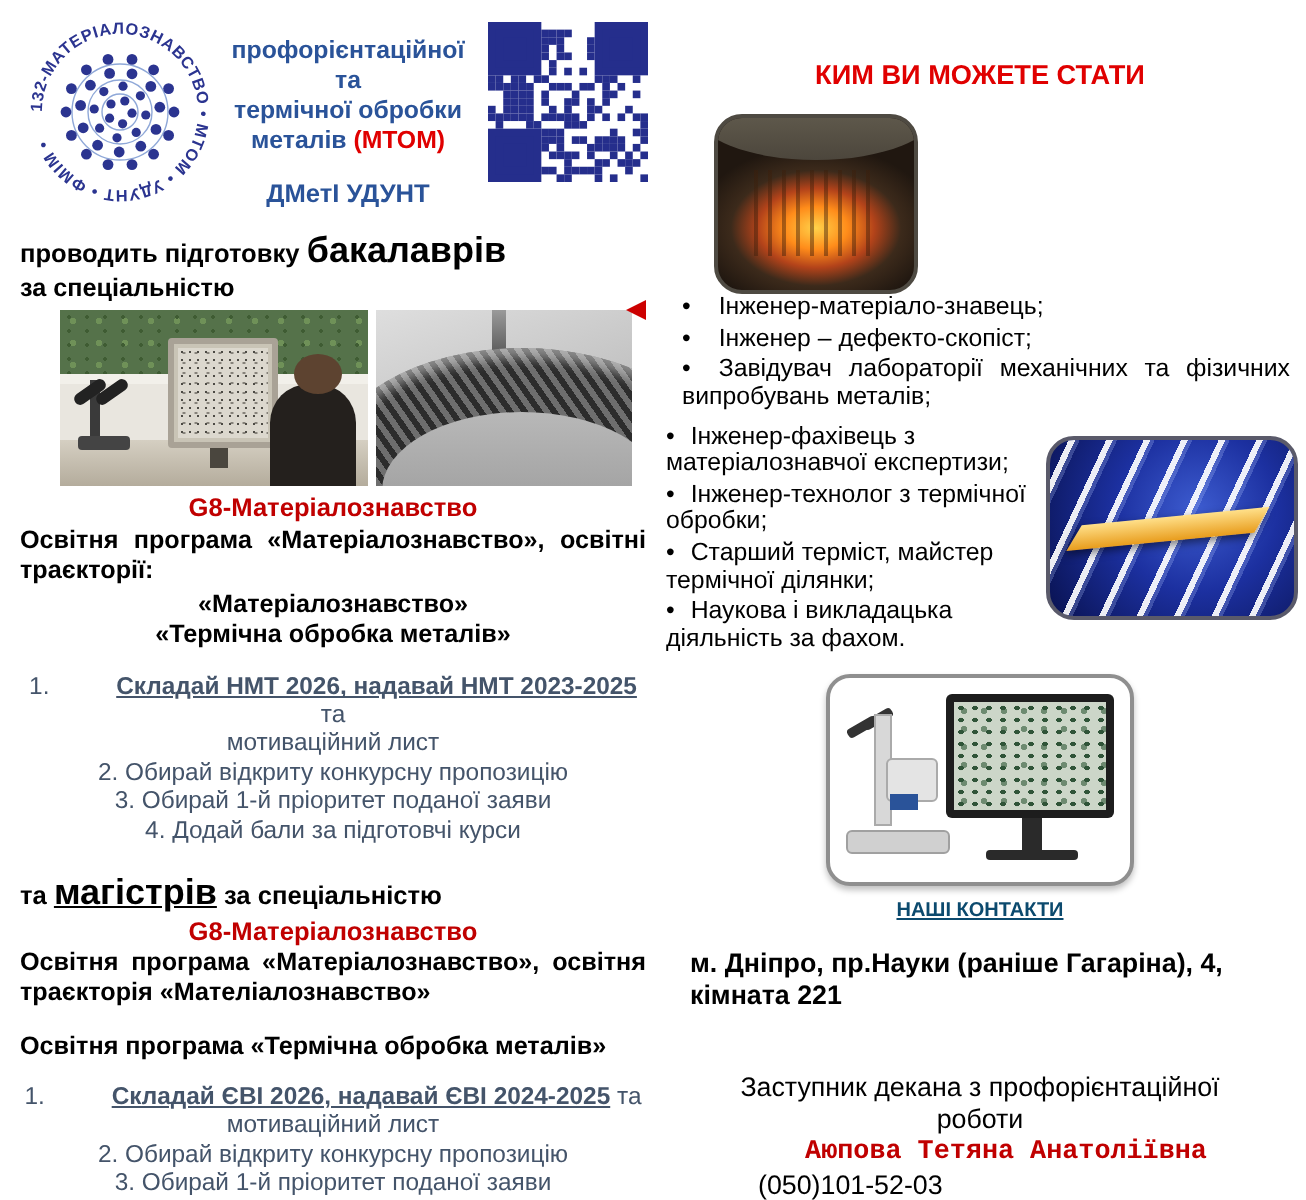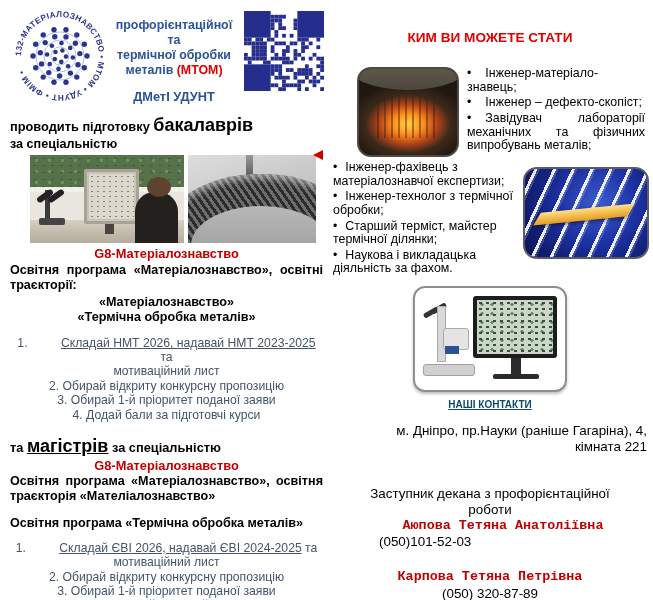--- a/index.html
+++ b/index.html
@@ -70,32 +70,32 @@
      border-top:5px solid transparent; border-bottom:5px solid transparent;
      border-right:10px solid #cc0000; }
 
   .g8-line { text-align:center; color:#c00000; font-weight:bold; font-size:12.8px; margin-top:3px; }
   .para { font-weight:bold; font-size:12.6px; line-height:1.18; text-align:justify; margin-top:2px; }
   .track { text-align:center; font-weight:bold; font-size:12.6px; line-height:1.18; }
   .tracks { margin-top:2px; }
 
   .steps { margin-top:13px; text-align:center; color:#44546a; font-size:12.2px; line-height:1.1; }
   .steps div { margin-bottom:1px; }
-  .step-link { font-weight:normal; text-decoration:underline;margin-left:30px; }
+  .step-link { font-weight:bold; text-decoration:underline;margin-left:30px; }
 
   .master-line { margin-top:14px; font-weight:bold; font-size:12.8px; }
   .master-emph { font-size:18px; font-weight:bold; text-decoration:underline; }
   .g8-master { color:#c00000; font-weight:bold; font-size:12.8px; text-align:center; margin-top:1px; }
   .para2 { margin-top:1px; }
   .prog2 { font-weight:bold; font-size:12.6px; margin-top:12px; }
   .steps2 { margin-top:12px; }
 
   
   .career-title { text-align:center; color:#e00000; font-weight:bold; font-size:13.6px; margin-top:24px; }
-  .career-row1 { display:flex; margin-top:22px; }
+  .career-row1 { display:flex; margin-top:12px;flex-direction:column; }
   .img-furnace { width:102px; height:90px; flex:0 0 auto; margin-left:24px;
      border-radius:14px; border:2px solid #4e4a42; position:relative; overflow:hidden;
      background:radial-gradient(ellipse 62% 48% at 50% 64%, #ffd24a 0%, #ff8c1a 26%, #b3431a 48%, #3c2a1b 70%, #201710 100%); }
   .img-furnace::before { content:''; position:absolute; top:-34%; left:-12%; right:-12%; height:58%;
      border-radius:50%; background:linear-gradient(#76705f,#4c463c); }
   .img-furnace::after { content:''; position:absolute; inset:30% 18% 20% 18%;
      background:repeating-linear-gradient(90deg, rgba(60,30,10,.45) 0 2px, transparent 2px 7px); }
   .bullets { font-size:12.4px; line-height:1.1; }
   .bullets-top { flex:1; margin-left:8px; text-align:justify; padding-right:2px; }
   .bullets li { list-style:none; margin-bottom:2px; }
@@ -124,21 +124,21 @@
   .mic-mon { position:absolute; right:8px; top:8px; width:84px; height:62px; background:#1d1d1d; border-radius:3px; }
   .mic-screen { position:absolute; inset:4px; background-color:#ccd6c8;
      background-image:radial-gradient(#2f5438 28%, transparent 30%), radial-gradient(#6d8a70 22%, transparent 24%);
      background-size:7px 6px, 10px 9px; }
   .mic-mon-stand { position:absolute; right:44px; top:70px; width:10px; height:16px; background:#2a2a2a; }
   .mic-mon-foot { position:absolute; right:26px; top:86px; width:46px; height:5px; background:#2a2a2a; border-radius:2px; }
 
   .contacts-title { text-align:center; color:#0c4a6e; font-weight:bold; font-size:10px;
      text-decoration:underline; margin-top:7px; }
   .addr-block { margin-top:13px; padding-left:12px; font-size:13.4px; line-height:1.22; }
-  .addr { font-weight:normal;text-align:right; }
+  .addr { font-weight:bold; }
   .phones-label { color:#e00000; }
   .role-block { margin-top:30px; text-align:center; font-size:13.4px; line-height:1.2; }
   .person-name { color:#c00000; font-weight:bold; font-size:13.4px; text-align:center;font-family:Liberation Mono, monospace; }
   .name1 { padding-left:26px; }
   .phone1 { font-size:13.4px; padding-left:46px; }
   .person2-block { margin-top:20px; text-align:center; font-size:13.4px; line-height:1.25; }
 </style>
 </head>
 <body>
 

